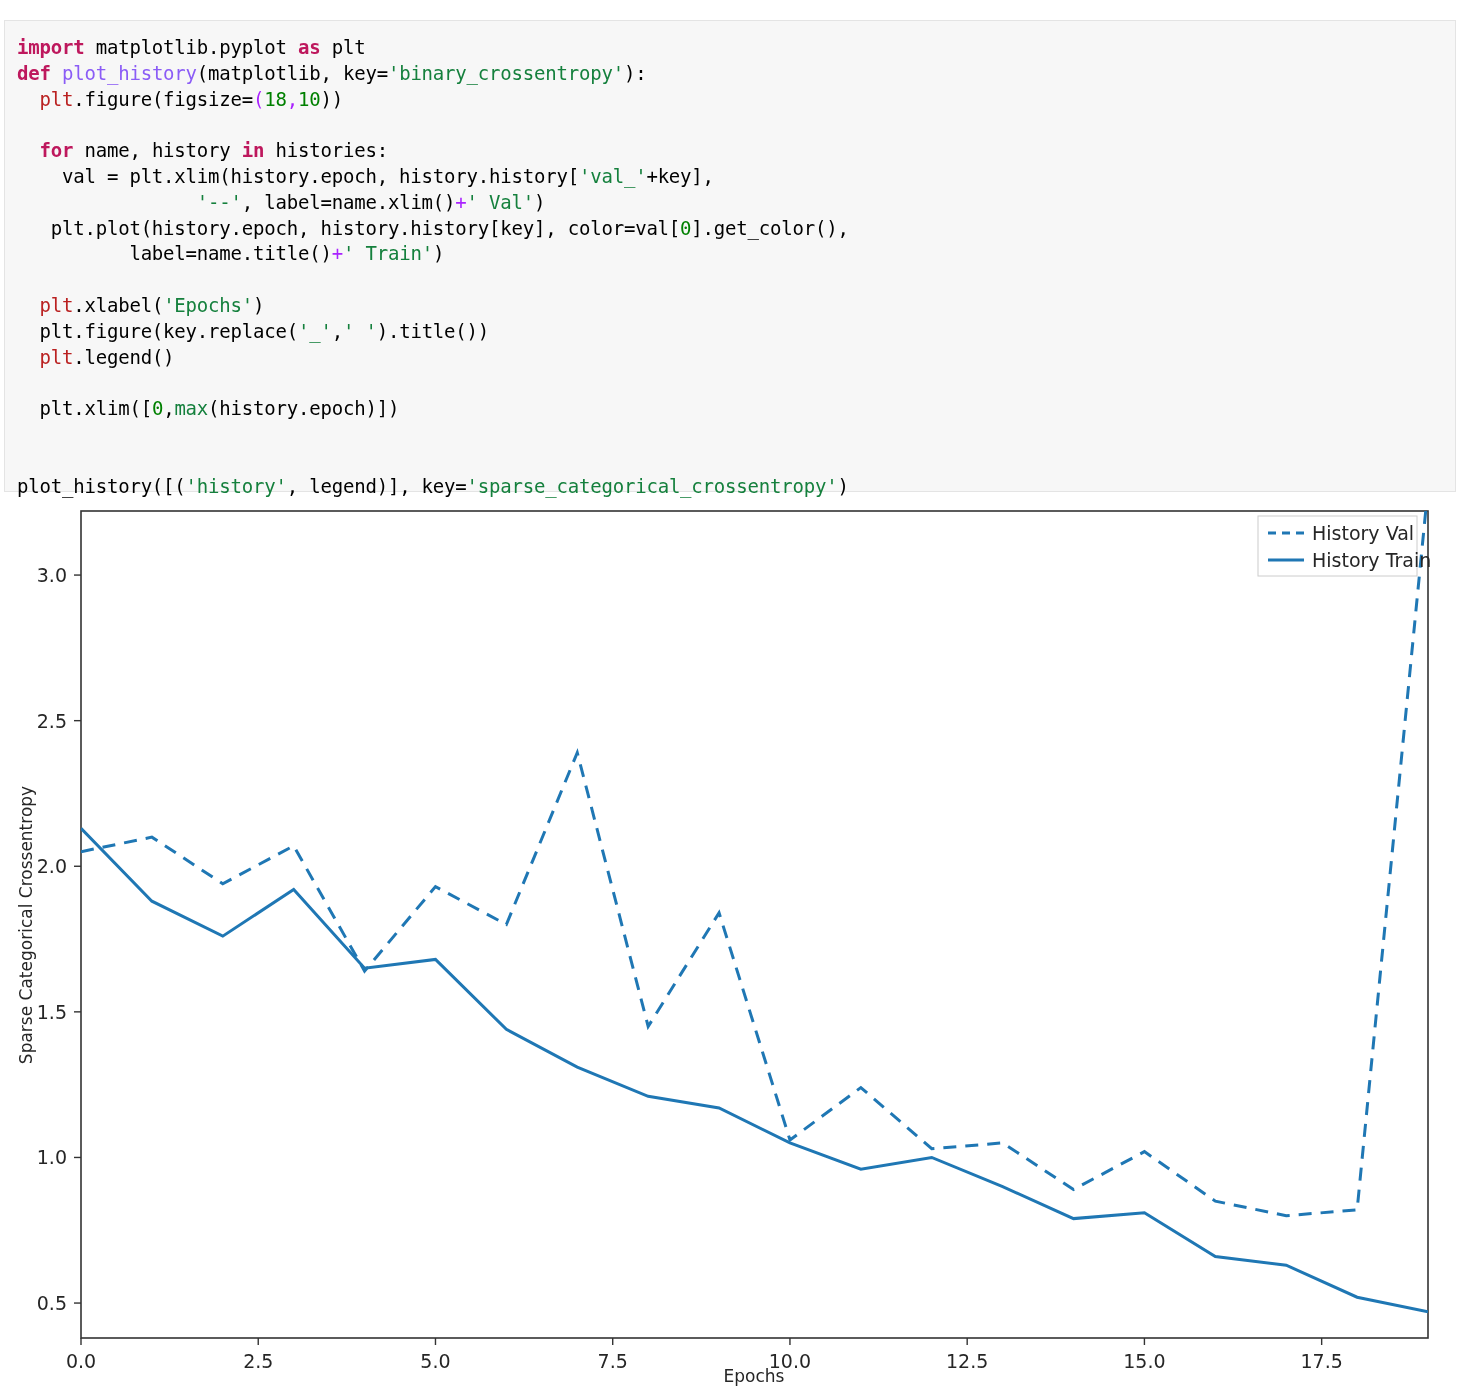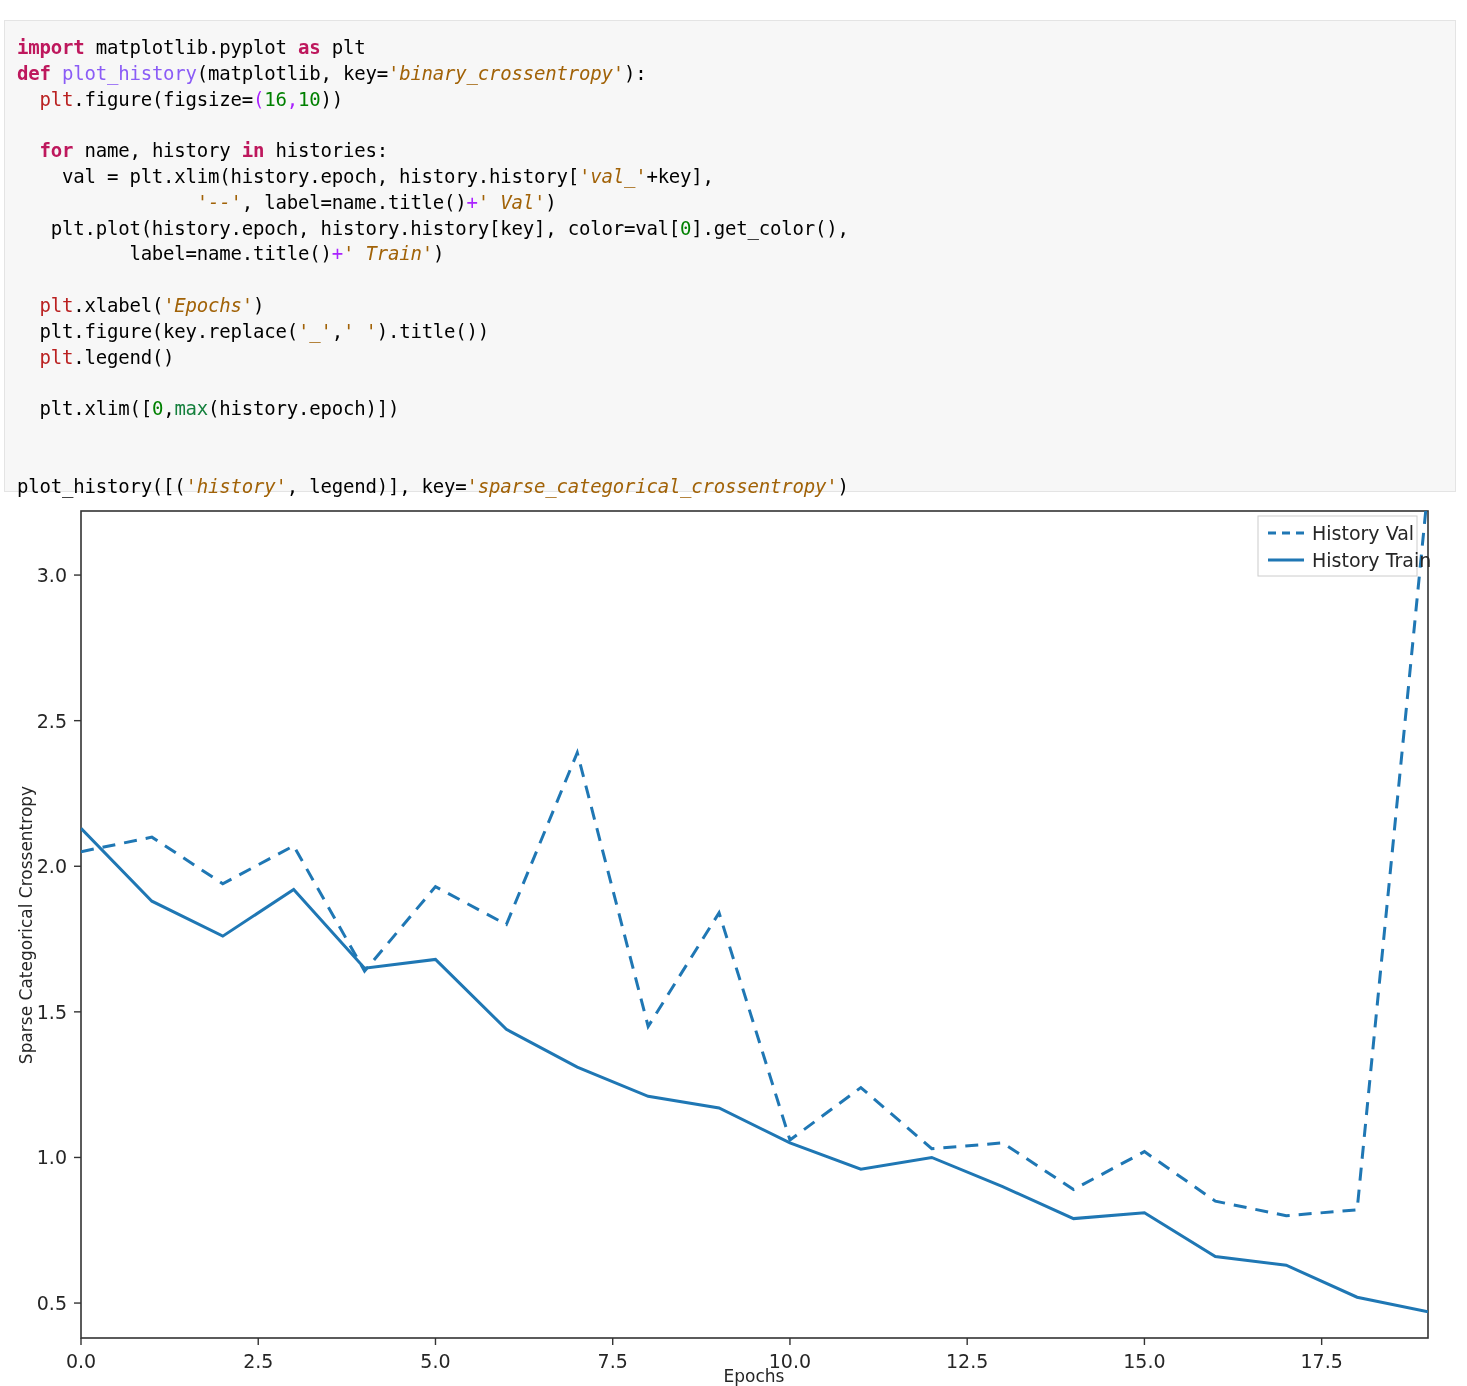--- a/index.html
+++ b/index.html
@@ -32,21 +32,21 @@
     margin: 0;
     font-family: "DejaVu Sans Mono", monospace;
     font-size: 19px;
     line-height: 25.8px;
     color: #000000;
     white-space: pre;
     letter-spacing: -0.2px;
   }
   .kw  { color: #be185d; font-weight: bold; }
   .fn  { color: #8b5cf6; }
-  .str { color: #a16207; font-style: italic; }
+  .str { color: #15803d; }
   .num { color: #008000; }
   .op  { color: #aa22ff; }
   .bi  { color: #15803d; }
   .pltn{ color: #ba2121; }
 
   
   #figure {
     position: absolute;
     left: 0;
     top: 498px;
@@ -73,25 +73,25 @@
   }
 </style>
 </head>
 <body>
 
 <div id="page">
 
   <div id="code-cell">
     <pre id="code-pre"><span class="kw">import</span><span> matplotlib.pyplot </span><span class="kw">as</span><span> plt</span>
 <span class="kw">def</span><span> </span><span class="fn">plot_history</span><span>(matplotlib, key=</span><span class="str">'binary_crossentropy'</span><span>):</span>
-<span>  </span><span class="pltn">plt</span><span>.figure(figsize=</span><span class="op">(</span><span class="num">16</span><span class="op">,</span><span class="num">10</span><span>))</span>
+<span>  </span><span class="pltn">plt</span><span>.figure(figsize=</span><span class="op">(</span><span class="num">18</span><span class="op">,</span><span class="num">10</span><span>))</span>
 <span></span>
 <span>  </span><span class="kw">for</span><span> name, history </span><span class="kw">in</span><span> histories:</span>
 <span>    val = plt.xlim(history.epoch, history.history[</span><span class="str">'val_'</span><span>+key],</span>
-<span>                </span><span class="str">'--'</span><span>, label=name.title()</span><span class="op">+</span><span class="str">' Val'</span><span>)</span>
+<span>                </span><span class="str">'--'</span><span>, label=name.xlim()</span><span class="op">+</span><span class="str">' Val'</span><span>)</span>
 <span>   plt.plot(history.epoch, history.history[key], color=val[</span><span class="num">0</span><span>].get_color(),</span>
 <span>          label=name.title()</span><span class="op">+</span><span class="str">' Train'</span><span>)</span>
 <span></span>
 <span>  </span><span class="pltn">plt</span><span>.xlabel(</span><span class="str">'Epochs'</span><span>)</span>
 <span>  plt.figure(key.replace(</span><span class="str">'_'</span><span>,</span><span class="str">' '</span><span>).title())</span>
 <span>  </span><span class="pltn">plt</span><span>.legend()</span>
 <span></span>
 <span>  plt.xlim([</span><span class="num">0</span><span>,</span><span class="bi">max</span><span>(history.epoch)])</span>
 <span></span>
 <span></span>

